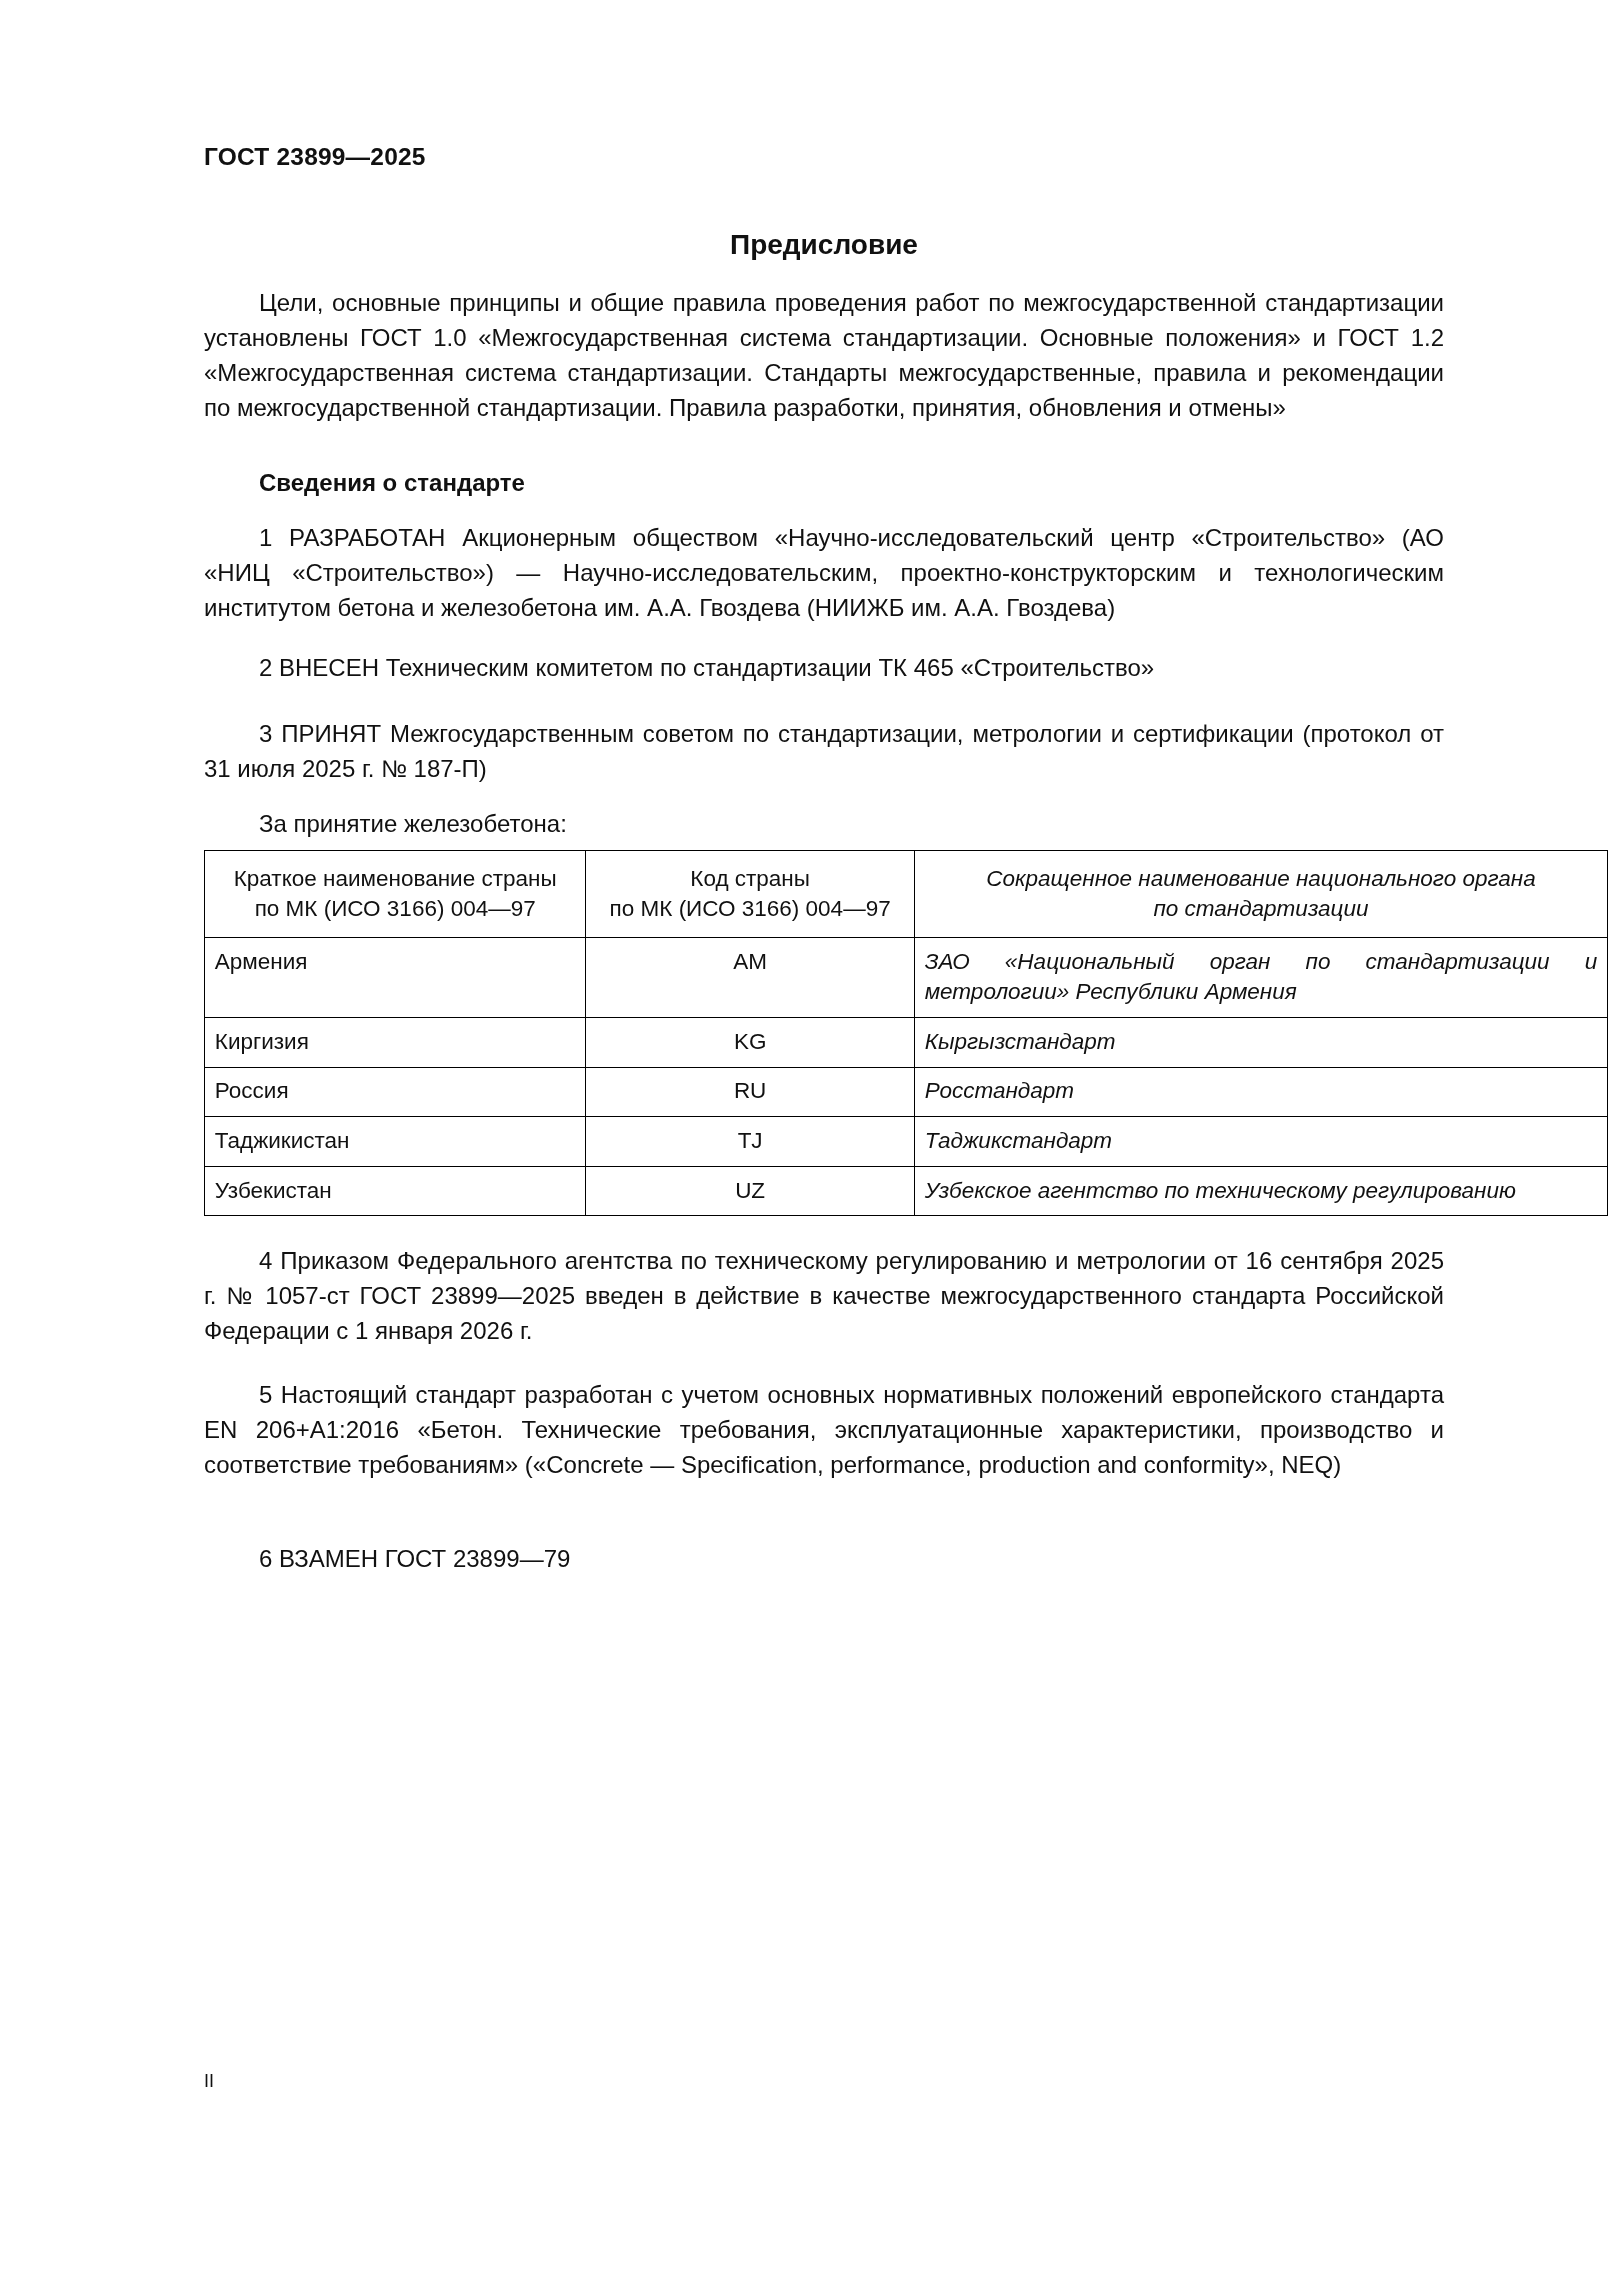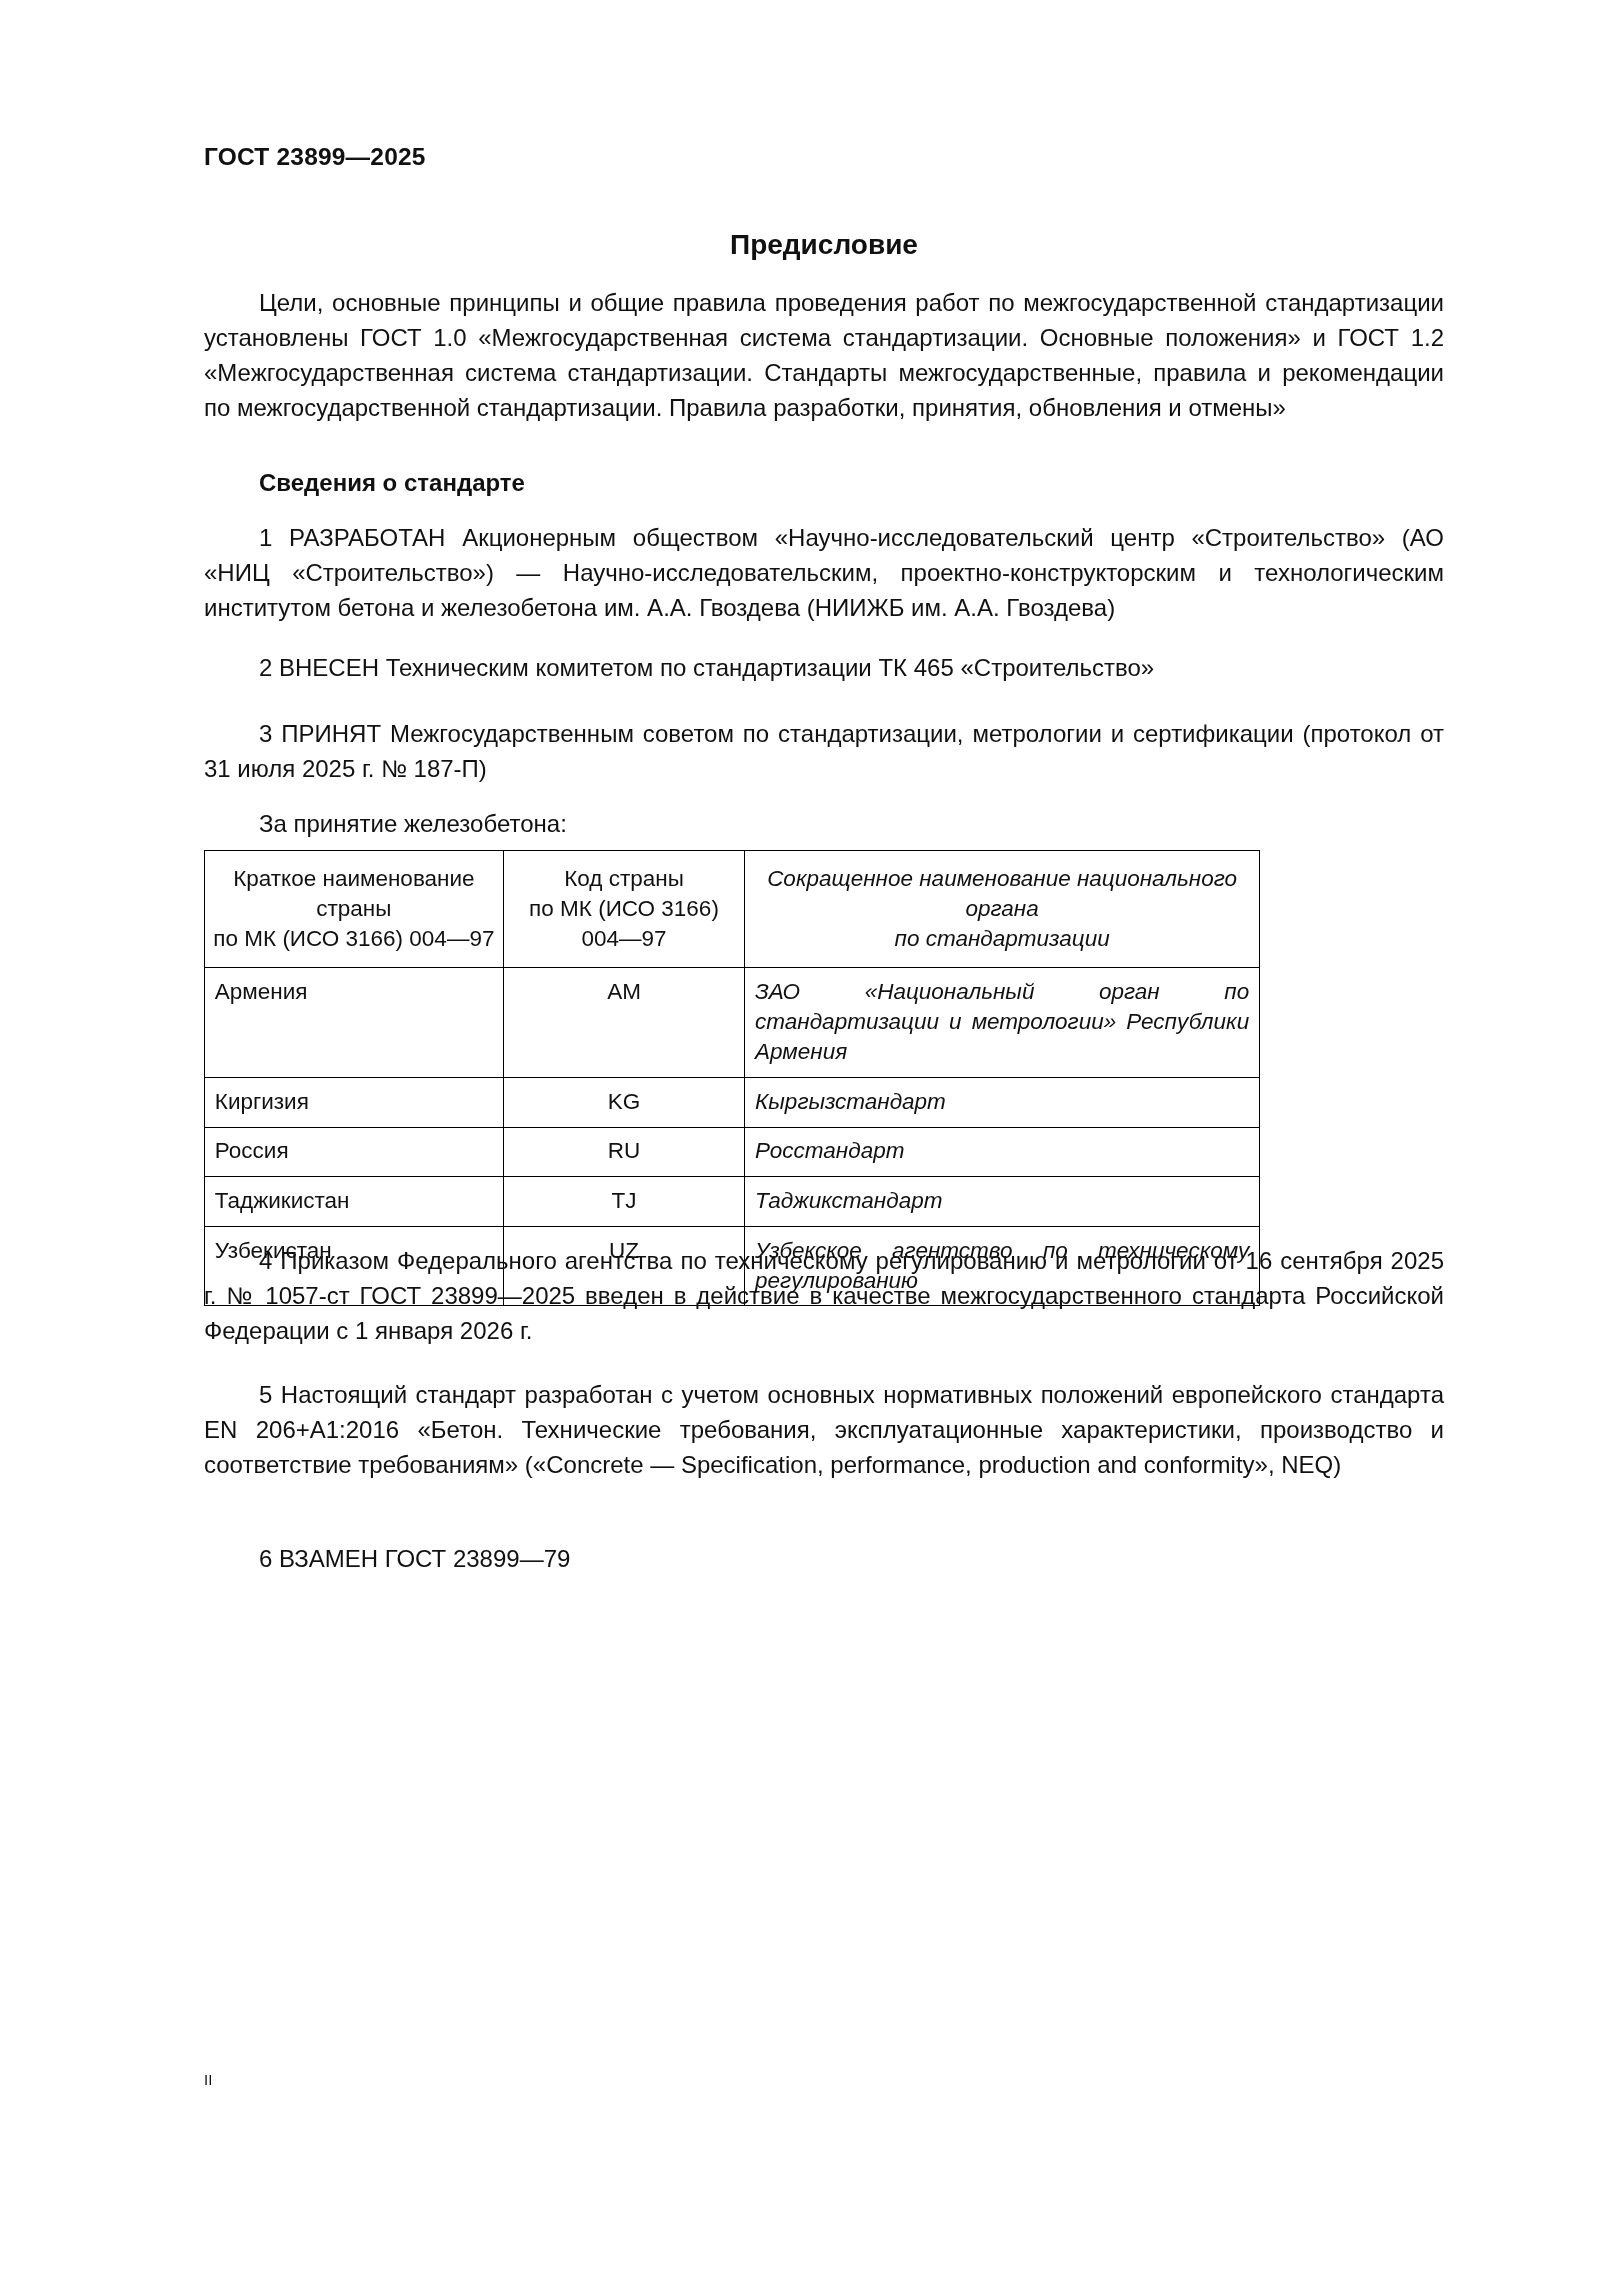--- a/index.html
+++ b/index.html
@@ -77,21 +77,21 @@
 
   
   .vote-table-wrap {
     position: absolute;
     left: 192px;
     top: 850px;
     width: 1240px;
   }
   table.vote-table {
     border-collapse: collapse;
-    width: 1056px;
+    width: 1404px;
     font-size: 22.5px;
     line-height: 30px;
   }
   table.vote-table, table.vote-table td, table.vote-table th {
     border: 1.6px solid #000000;
   }
   table.vote-table th {
     font-weight: normal;
     text-align: center;
     vertical-align: middle;
@@ -106,21 +106,21 @@
   .col-body { width: 622px; text-align: justify; text-justify: inter-word; font-style: italic; }
   td.col-country { padding-left: 15.7px; }
   td.col-body { padding-left: 15.7px; padding-right: 13.7px; }
   .row-tall td { padding-bottom: 17.6px; }
 
   
   .folio {
     position: absolute;
     left: 192px;
     top: 2071px;
-    font-size: 15px;
+    font-size: 18px;
   }
 </style>
 </head>
 <body>
 
 <div class="page">
 
   <div class="doc-header">ГОСТ 23899—2025</div>
 
   <h1 class="page-title">Предисловие</h1>

